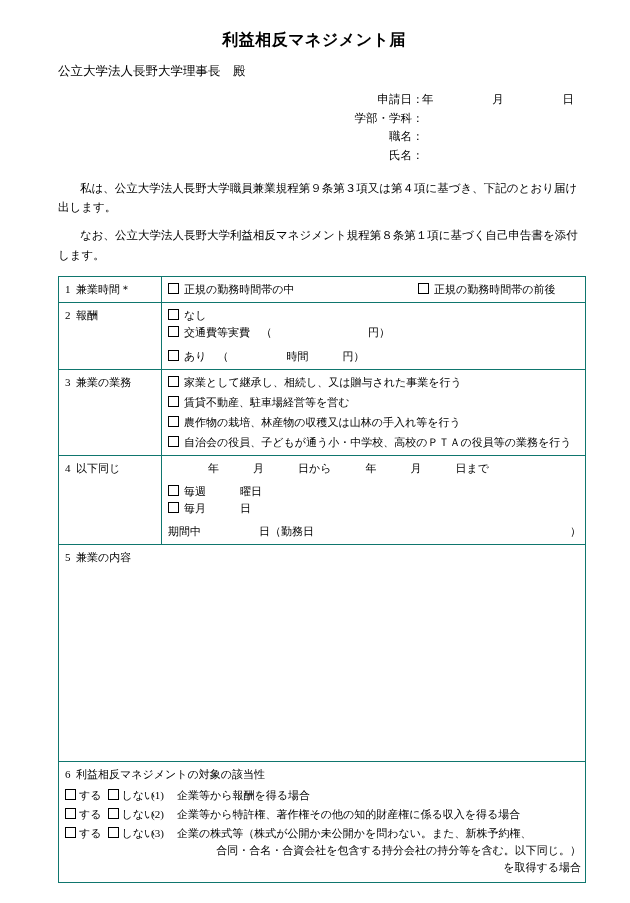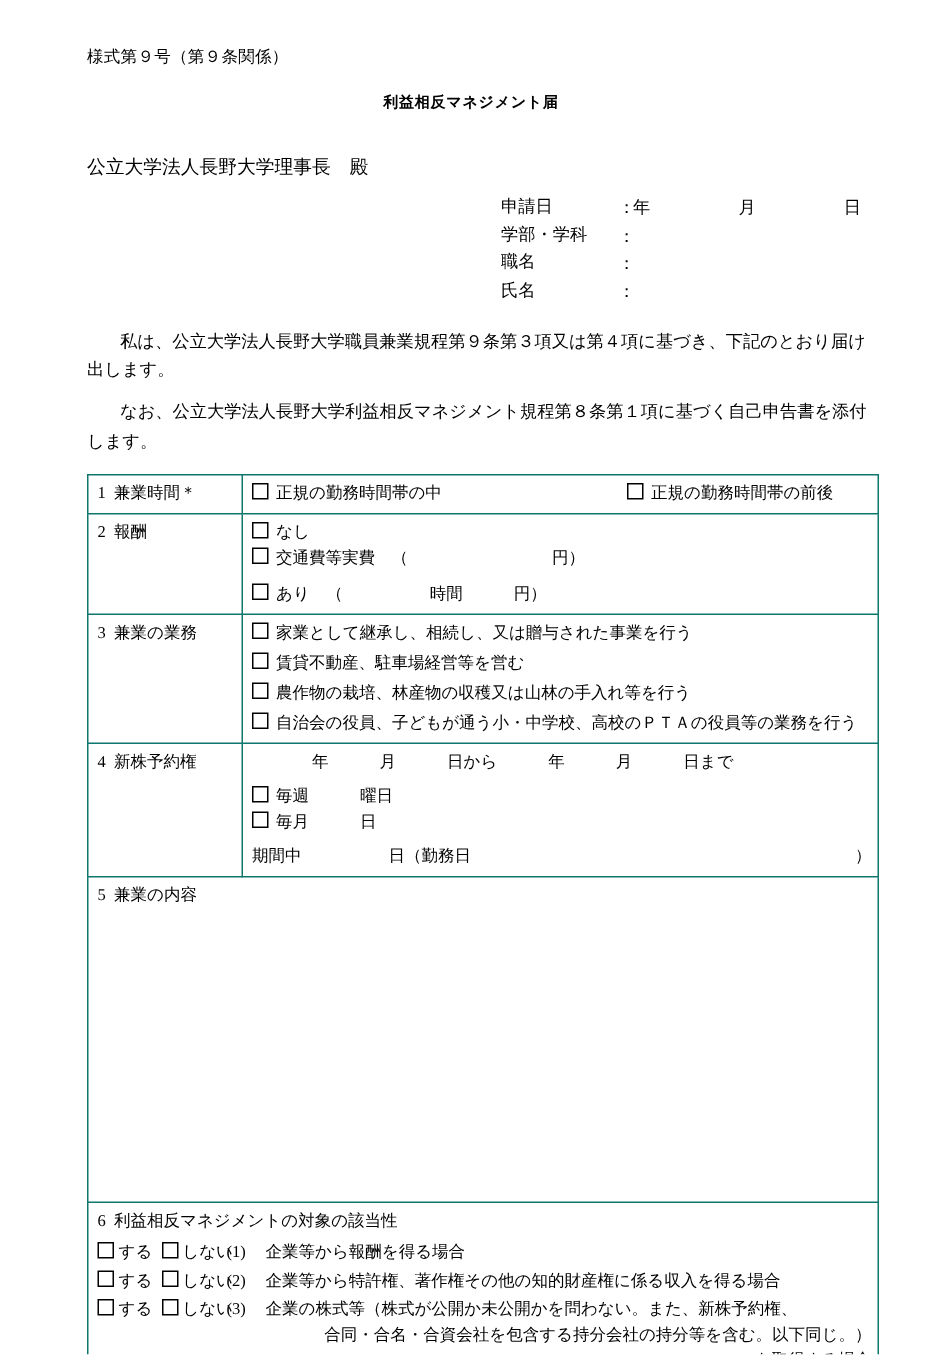--- a/index.html
+++ b/index.html
@@ -23,45 +23,44 @@
     padding: 30px 30px 0 58px;
     box-sizing: border-box;
   }
   .form-no {
     font-size: 11px;
     letter-spacing: 0.2px;
     margin: 0 0 16px 0;
   }
   .title {
     text-align: center;
-    font-size: 10px;
+    font-size: 16px;
     font-weight: bold;
-    margin: 0 0 28px 0;
+    margin: 0 0 12px 0;
     letter-spacing: 0.5px;
     padding-right: 30px;
   }
   .addressee {
     font-size: 12.5px;
     margin: 0 0 10px 0;
   }
   .applicant-block {
     margin: 0 0 14px 0;
     padding-right: 26px;
   }
   .applicant-row {
     display: flex;
     justify-content: flex-end;
     font-size: 11.5px;
     line-height: 1.62;
   }
   .applicant-label {
     width: 78px;
-    text-align: left;
+    text-align: right;
     white-space: nowrap;
-    font-family: Liberation Mono, monospace;
   }
   .applicant-colon {
     width: 10px;
     text-align: center;
   }
   .applicant-fields {
     width: 152px;
     display: flex;
     justify-content: space-between;
   }
@@ -165,21 +164,20 @@
     padding-left: 22px;
     text-align: right;
   }
 </style>
 </head>
 <body>
 
 <div id="page">
   <div class="doc">
 
-    <div class="form-no">様式第９号（第９条関係）</div>
 
     <div class="title">利益相反マネジメント届</div>
 
     <div class="addressee">公立大学法人長野大学理事長　殿</div>
 
     <div class="applicant-block">
       <div class="applicant-row">
         <span class="applicant-label">申請日</span>
         <span class="applicant-colon">：</span>
         <span class="applicant-fields">
@@ -260,21 +258,21 @@
             <span class="cb"></span><span>農作物の栽培、林産物の収穫又は山林の手入れ等を行う</span>
           </span>
           <span class="line">
             <span class="cb"></span><span>自治会の役員、子どもが通う小・中学校、高校のＰＴＡの役員等の業務を行う</span>
           </span>
         </td>
       </tr>
 
       <tr>
         <td class="rowlabel">
-          <span class="num">4</span><span>新株予約権</span>
+          <span class="num">4</span><span>以下同じ</span>
         </td>
         <td>
           <span class="line" style="padding-left:40px;">
             <span>年</span><span class="sp-md"></span><span>月</span><span class="sp-md"></span><span>日から</span><span class="sp-md"></span><span>年</span><span class="sp-md"></span><span>月</span><span class="sp-md"></span><span>日まで</span>
           </span>
           <div class="two-col line" style="margin-top:6px;">
             <div class="c1">
               <span class="cb"></span><span>毎週</span><span class="sp-md"></span><span>曜日</span>
             </div>
             <div class="c2">

